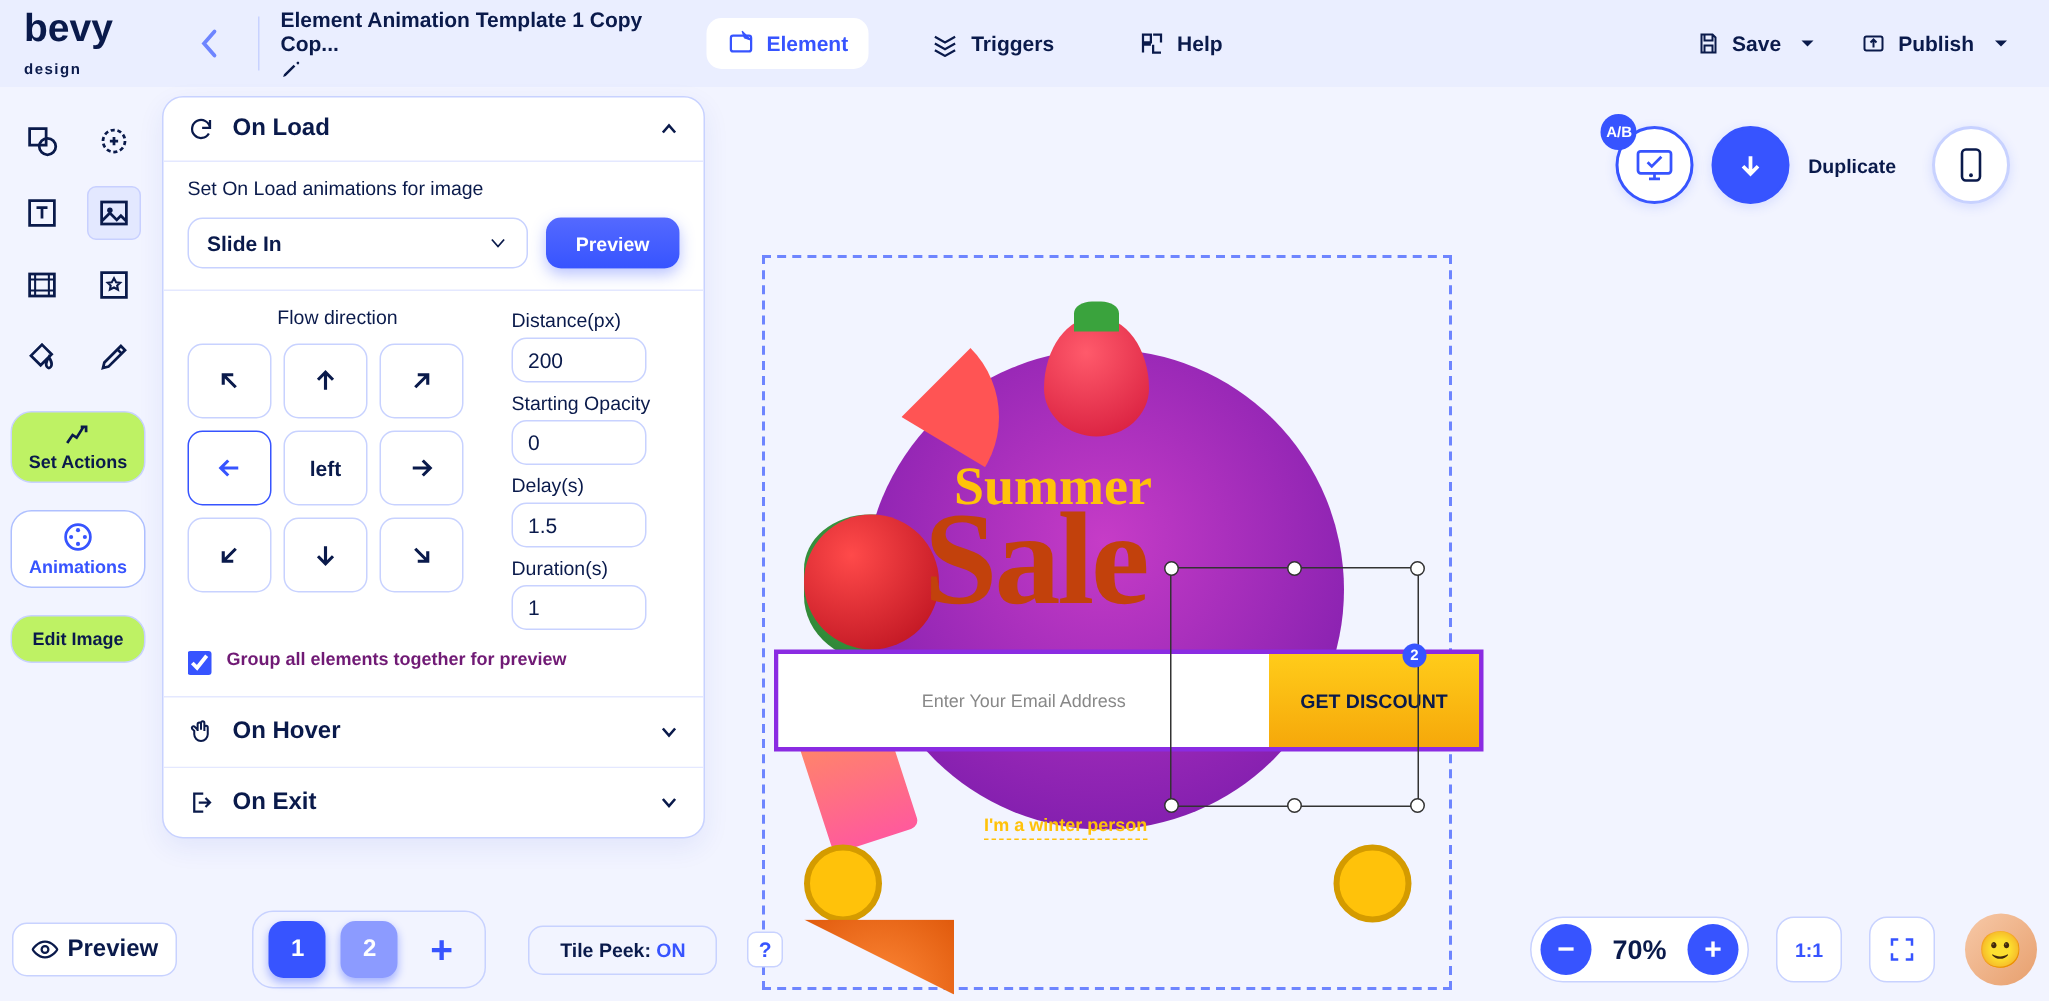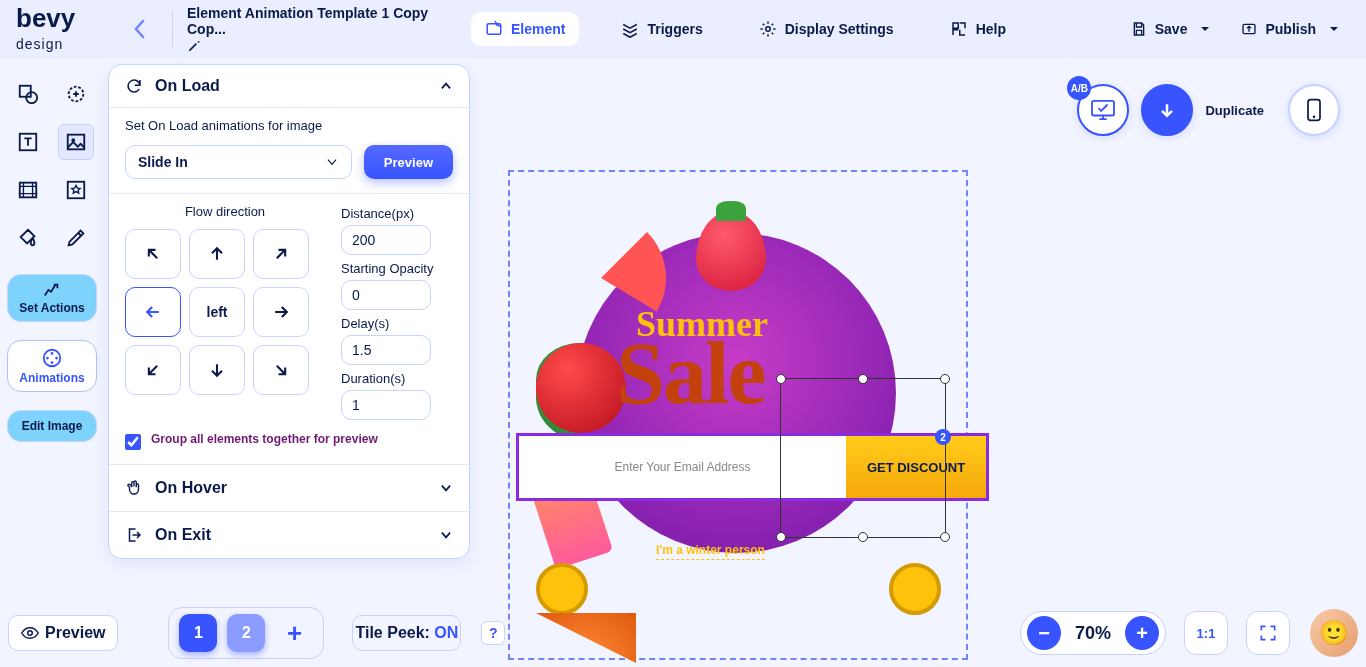--- a/index.html
+++ b/index.html
@@ -1,38 +1,38 @@
 <!DOCTYPE html>
 <html><head>
 <meta charset="utf-8">
 <style>
   * { box-sizing: border-box; margin: 0; padding: 0; font-family: -apple-system, BlinkMacSystemFont, 'Segoe UI', sans-serif; }
   body { width: 1366px; height: 667px; background: #F2F4FF; overflow: hidden; position: relative; }
 
   
   .topbar { position: absolute; top: 0; left: 0; right: 0; height: 58px; background: #EAEEFF; display: flex; align-items: center; padding: 0 8px; z-index: 50; }
   .logo { width: 108px; padding-left: 8px; font-weight: 900; font-size: 26px; color: #0A1A4B; line-height: 0.85; }
-  .logo .sub { font-size: 14px; font-weight: 400; letter-spacing: 1px; color: #0A1A4B; }
+  .logo .sub { font-size: 10px; font-weight: 700; letter-spacing: 1px; color: #0A1A4B; }
   .back-btn { width: 40px; height: 40px; display: flex; align-items: center; justify-content: center; border-radius: 8px; margin: 0 4px; }
   .tpl-title { width: 270px; font-weight: 800; font-size: 14px; color: #0A1A4B; padding: 4px 6px; display: flex; flex-direction: column; }
   .tpl-edit { margin-top: 2px; font-size: 12px; color:#0A1A4B; }
   .nav { display: flex; align-items: center; gap: 28px; margin-left: 20px; }
   .nav-item { display: flex; align-items: center; gap: 8px; font-weight: 700; font-size: 14px; color: #0A1A4B; padding: 8px 14px; border-radius: 10px; }
   .nav-item.active { background: #fff; color: #3754FF; }
   .nav-item.active svg path, .nav-item.active svg rect { stroke: #3754FF; }
   .top-right { margin-left: auto; display: flex; gap: 16px; align-items: center; padding-right: 12px; }
   .top-right .nav-item { padding: 6px 8px; }
   .caret-sm::after { content:''; display:inline-block; border-top:4px solid #0A1A4B; border-left:4px solid transparent; border-right:4px solid transparent; margin-left:6px; vertical-align:2px;}
 
   
   .toolstrip { position: absolute; top: 62px; left: 0; width: 104px; display: flex; flex-direction: column; gap: 6px; align-items: center; padding-top: 14px; z-index: 40;}
   .tool-grid { display: grid; grid-template-columns: 36px 36px; grid-auto-rows: 36px; gap: 12px; }
   .tool-cell { display: flex; align-items: center; justify-content: center; border-radius: 6px; }
   .tool-cell.selected { background: #E3E8FF; border:1px solid #C8D0FF;}
-  .side-btn { margin-top: 12px; border: 1px solid #C8D2FF; border-radius: 14px; padding: 6px 8px; font-weight: 700; font-size: 12px; color: #0A1A4B; display:flex;flex-direction:column;align-items:center; gap:2px; width:90px; background:#7dd3fc;}
+  .side-btn { margin-top: 12px; border: 1px solid #C8D2FF; border-radius: 14px; padding: 6px 8px; font-weight: 700; font-size: 12px; color: #0A1A4B; display:flex;flex-direction:column;align-items:center; gap:2px; width:90px; background:#bef264;}
   .side-btn.active { background:#fff; color:#3754FF; border-color:#AFC0FF;}
   .side-btn .icn { font-size:18px; }
   .side-btn.plain { flex-direction:row; justify-content:center; padding:8px 4px; }
 
   
   .panel { position: absolute; top: 64px; left: 108px; width: 362px; background: #fff; border: 1px solid #C8D2FF; border-radius: 14px; z-index: 60; box-shadow: 0 6px 18px rgba(40,60,200,0.08);}
   .p-head { display:flex; align-items:center; gap:12px; padding:12px 16px; font-weight:800; color:#0A1A4B; }
   .p-head .sp { margin-left:auto; }
   .p-desc { padding: 10px 16px 4px; font-size:13px; color:#0A1A4B; border-top:1px solid #E4E8FF;}
   .p-row1 { display:flex; gap:12px; padding: 8px 16px 14px; }
@@ -79,21 +79,21 @@
   .fab-blue{background:#3754FF;border-color:#3754FF;}
   .dup-lbl{font-size:13px;font-weight:800;color:#0A1A4B;}
 
   
   .bottom { position:absolute; bottom:6px; left:8px; right:8px; height:56px; display:flex; align-items:center; gap:10px; z-index:45;}
   .preview-btn { background:#fff; border:1px solid #C8D2FF; border-radius:10px; padding:8px 12px; font-weight:800; color:#0A1A4B; display:flex; align-items:center; gap:6px;}
   .pages { display:flex; gap:10px; margin-left:40px; border:1px solid #C8D2FF; border-radius:14px; padding:6px 10px; background:#F2F4FF;}
   .page-pill{width:38px;height:38px;border-radius:10px;background:#3754FF;color:#fff;font-weight:800;display:flex;align-items:center;justify-content:center; box-shadow:0 3px 6px rgba(55,84,255,.4);}
   .page-pill.secondary{background:#8C9BFF;}
   .page-add{width:38px;height:38px;border-radius:10px;display:flex;align-items:center;justify-content:center;color:#3754FF;font-weight:900;font-size:26px;}
-  .tile-peek{margin-left:18px; border:1px solid #C8D2FF; border-radius:10px; background:#F2F4FF; padding:8px 2px; font-weight:800; font-size:16px; color:#0A1A4B;}
+  .tile-peek{margin-left:18px; border:1px solid #C8D2FF; border-radius:10px; background:#F2F4FF; padding:8px 20px; font-weight:800; font-size:13px; color:#0A1A4B;}
   .tile-peek .on{color:#3754FF;}
   .help-fab{ margin-left:10px; width:24px;height:24px;border:1px solid #C8D2FF;border-radius:6px;display:flex;align-items:center;justify-content:center;font-weight:800;color:#3754FF;font-size:14px; background:#fff;}
   .zoom{ margin-left:auto; display:flex; align-items:center; gap:4px; border:1px solid #C8D2FF; border-radius:999px; padding:4px 6px; background:#fff;}
   .zfab{width:34px;height:34px;border-radius:50%;background:#3754FF;color:#fff;font-weight:900;display:flex;align-items:center;justify-content:center;font-size:20px;}
   .zval{font-weight:900;font-size:18px;color:#0A1A4B;padding:0 10px;}
   .sqbtn{width:44px;height:44px;border-radius:12px;border:1px solid #C8D2FF;background:#fff;display:flex;align-items:center;justify-content:center;margin-left:8px;}
   .avatar{width:48px;height:48px;border-radius:50%;background:linear-gradient(135deg,#f7c9a8,#e79f6d);margin-left:10px;display:flex;align-items:center;justify-content:center;font-size:24px;}
 
   
   .fruit{position:absolute;border-radius:50%;}
@@ -138,27 +138,20 @@
           <rect x="3" y="5" width="18" height="14" rx="2" stroke="#3754FF" stroke-width="2" fill="none"></rect>
           <path d="M15 3l6 6-6-2-2-6 2 2z" fill="#3754FF"></path>
         </svg>
       <span>Element</span>
     </div>
     <div class="nav-item">
       <svg width="18" height="18" viewBox="0 0 24 24">
           <path d="M3 6l9 5 9-5M3 12l9 5 9-5M3 18l9 5 9-5" stroke="#0A1A4B" stroke-width="2" fill="none"></path>
         </svg>
       <span>Triggers</span>
-    </div>
-    <div class="nav-item">
-      <svg width="18" height="18" viewBox="0 0 24 24">
-          <circle cx="12" cy="12" r="3" stroke="#0A1A4B" stroke-width="2" fill="none"></circle>
-          <path d="M12 2v3M12 19v3M2 12h3M19 12h3M5 5l2 2M17 17l2 2M19 5l-2 2M5 19l2-2" stroke="#0A1A4B" stroke-width="2"></path>
-        </svg>
-      <span>Display Settings</span>
     </div>
     <div class="nav-item">
       <svg width="18" height="18" viewBox="0 0 24 24">
           <path d="M4 4h7v7H4zM13 4h7v7M4 20V13h7M20 20h-7v-7" stroke="#0A1A4B" stroke-width="2" fill="none"></path>
         </svg>
       <span>Help</span>
     </div>
   </div>
   <div class="top-right">
     <div class="nav-item caret-sm">

